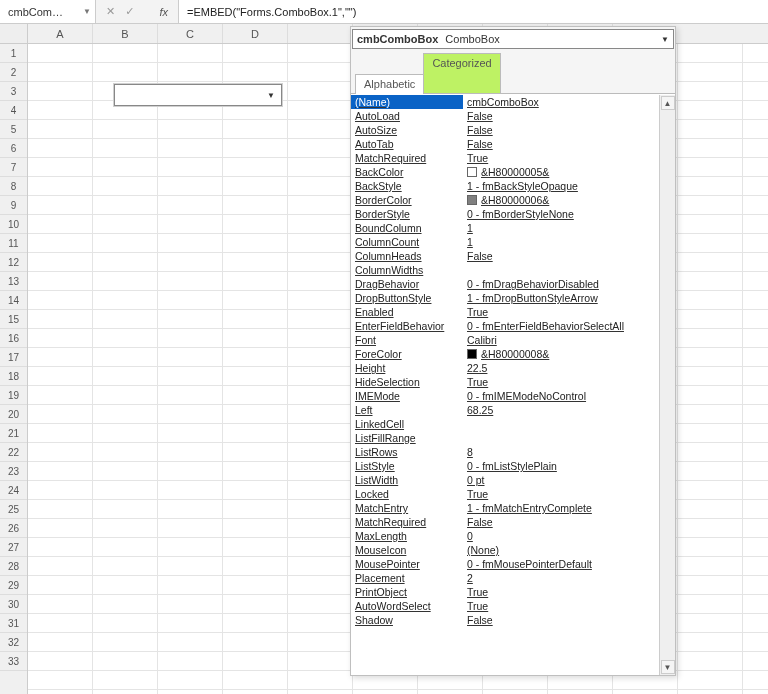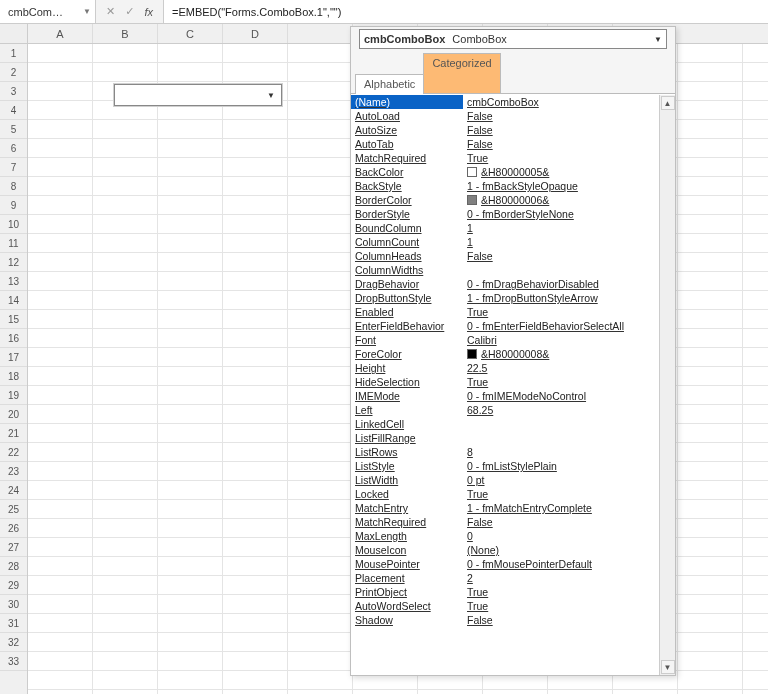--- a/index.html
+++ b/index.html
@@ -33,21 +33,21 @@
   .namebox .dd { color: #777; font-size: 8px; }
   .fb-btns {
     display: flex;
     align-items: center;
     gap: 10px;
     padding: 0 10px;
     border-right: 1px solid #ccc;
     color: #999;
     background: #f3f3f3;
   }
-  .fb-btns .fx { font-style: italic; color: #555; }
+  .fb-btns .fx { font-style: italic; color: #555; margin-left: 15px; }
   .formula {
     flex: 1;
     display: flex;
     align-items: center;
     padding: 0 8px;
     background: #fff;
     color: #222;
   }
   
   .colhdr {
@@ -142,21 +142,21 @@
     display: flex;
     align-items: center;
     padding: 0 8px;
     color: #666;
     font-size: 12px;
     background: #f5f5f5;
     justify-content: space-between;
   }
   .props-title .close { width: 16px; height: 16px; background: #f0f0f0; }
   .props-select {
-    margin: 2px 8px;
+    margin: 2px 1px;
     height: 20px;
     border: 1px solid #888;
     background: #fff;
     display: flex;
     align-items: center;
     padding: 0 4px;
     justify-content: space-between;
     font-size: 11px;
   }
   .props-select .b { font-weight: bold; margin-right: 4px; }
@@ -166,21 +166,21 @@
     padding: 0 4px;
     font-size: 11px;
     color: #555;
     border-bottom: 1px solid #bbb;
     margin-top: 2px;
   }
   .props-tabs .tab {
     padding: 3px 8px 4px;
     border: 1px solid #bbb;
     border-bottom: none;
-    background: #fdba74;
+    background: #bef264;
     margin-right: -1px;
     position: relative;
   }
   .props-tabs .tab.active {
     background: #fff;
     top: 1px;
     margin-top: 20px;
   }
   .props-body {
     flex: 1;

